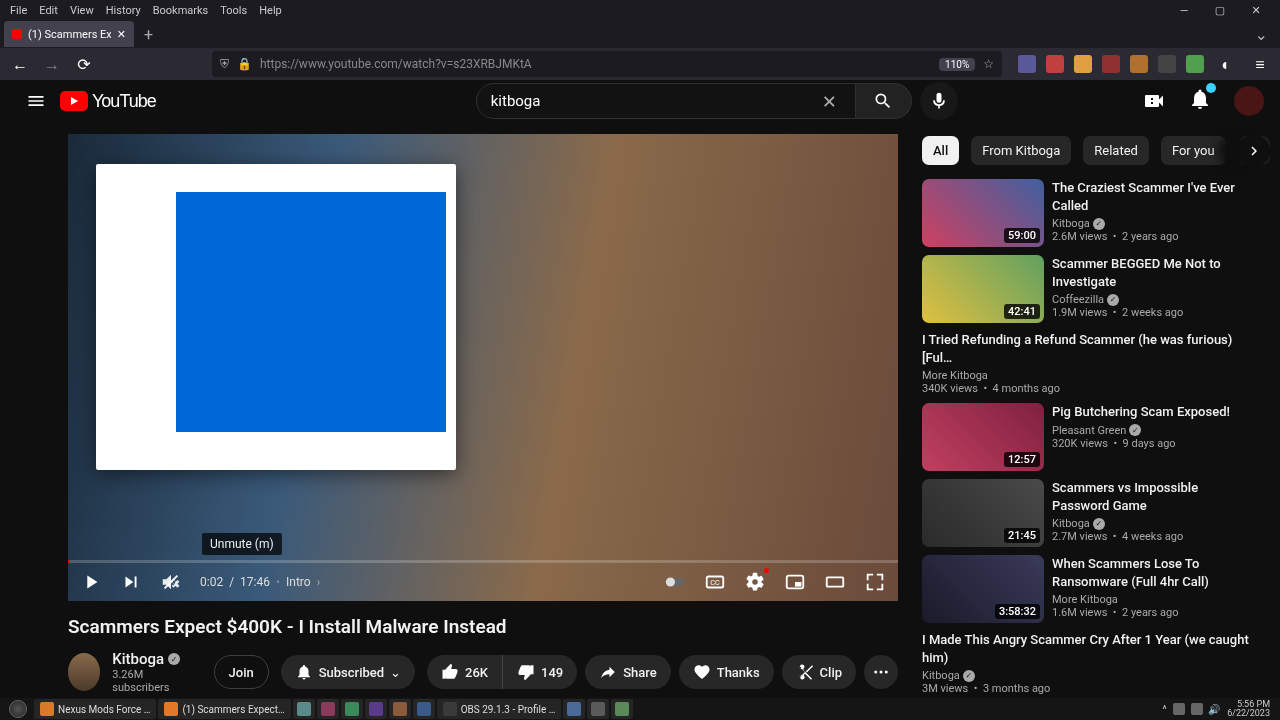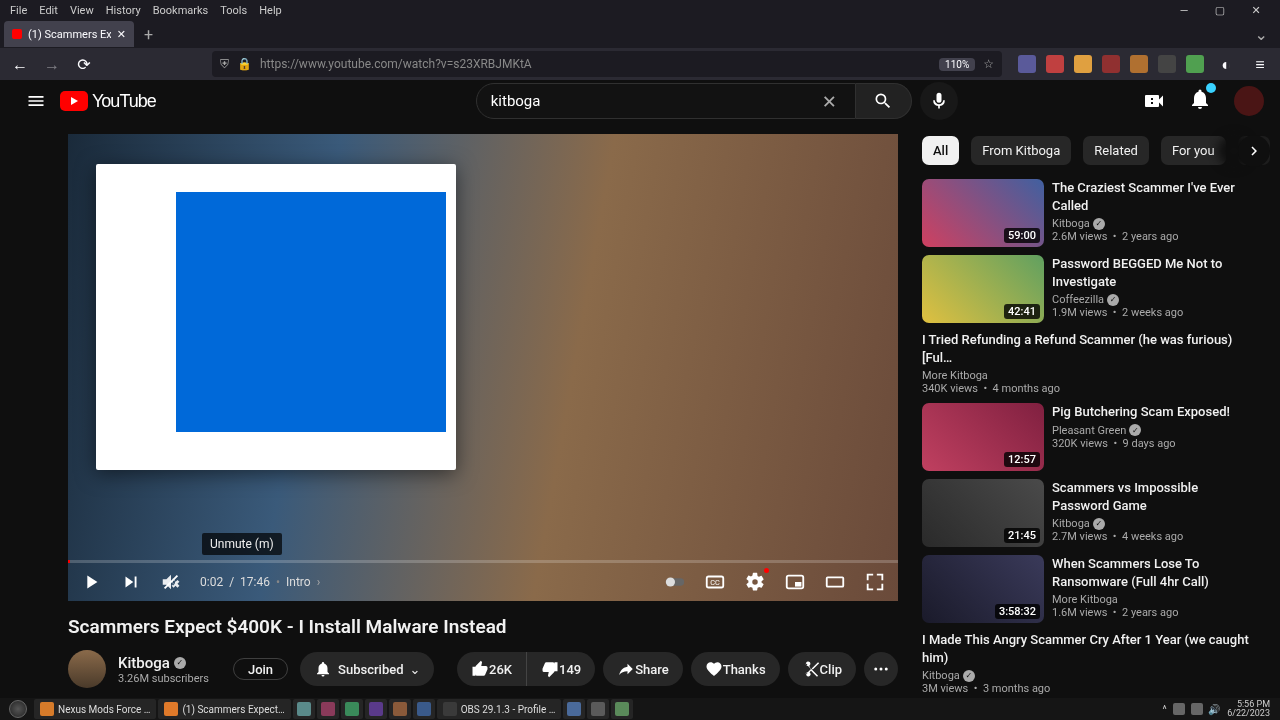--- a/index.html
+++ b/index.html
@@ -60,24 +60,24 @@
 .yt-time { font-size: 12px; color: #ddd; display: flex; align-items: center; gap: 6px; }
 .yt-ctl-right { margin-left: auto; display: flex; align-items: center; gap: 18px; }
 .yt-tooltip { position: absolute; bottom: 46px; left: 134px; background: rgba(0,0,0,0.7); color: #eee; font-size: 12px; padding: 4px 8px; border-radius: 2px; }
 
 .yt-videotitle { font-size: 19px; font-weight: 600; margin-top: 14px; color: #f1f1f1; }
 .yt-meta { display: flex; align-items: center; margin-top: 12px; gap: 12px; }
 .yt-chavatar { width: 38px; height: 38px; border-radius: 50%; background: linear-gradient(#8a6a4a, #4a3a2a); }
 .yt-chinfo { display: flex; flex-direction: column; }
 .yt-chname { font-size: 15px; font-weight: 500; display: flex; align-items: center; gap: 4px; }
 .yt-chsubs { font-size: 11px; color: #aaa; }
-.yt-joinbtn { background: transparent; border: 1px solid #3f3f3f; color: #f1f1f1; height: 22px; padding: 0 14px; border-radius: 17px; font-size: 13px; font-weight: 500; margin-left: 12px; }
+.yt-joinbtn { background: transparent; border: 1px solid #3f3f3f; color: #f1f1f1; height: 34px; padding: 0 14px; border-radius: 17px; font-size: 13px; font-weight: 500; margin-left: 12px; }
 .yt-subbtn { background: #272727; color: #f1f1f1; height: 34px; padding: 0 14px; border-radius: 17px; font-size: 13px; font-weight: 500; display: flex; align-items: center; gap: 6px; }
 .yt-actions { margin-left: auto; display: flex; align-items: center; gap: 8px; }
-.yt-pill { background: #272727; height: 34px; border-radius: 17px; display: flex; align-items: center; padding: 0 14px; font-size: 13px; font-weight: 500; }
+.yt-pill { background: #272727; height: 34px; border-radius: 17px; display: flex; align-items: center; padding: 0 14px; gap: 6px; font-size: 13px; font-weight: 500; }
 .yt-likepill { display: flex; }
 .yt-likepill .like { border-radius: 17px 0 0 17px; border-right: 1px solid #444; }
 .yt-likepill .dislike { border-radius: 0 17px 17px 0; }
 .yt-morebtn { width: 34px; height: 34px; background: #272727; border-radius: 50%; display: flex; align-items: center; justify-content: center; }
 
 
 .yt-secondary { width: 400px; padding-top: 2px; }
 .yt-chips { display: flex; gap: 12px; align-items: center; margin-bottom: 14px; position: relative; }
 .yt-chip { background: #272727; padding: 7px 11px; border-radius: 7px; font-size: 13px; white-space: nowrap; }
 .yt-chip.active { background: #f1f1f1; color: #0f0f0f; font-weight: 500; }
@@ -361,21 +361,21 @@
       <div class="yt-rectitle">The Craziest Scammer I've Ever Called</div>
       <div class="yt-rech">Kitboga <span class="yt-verified">✓</span></div>
       <div class="yt-recstats">2.6M views &nbsp;•&nbsp; 2 years ago</div>
     </div>
         </div>
         <div class="yt-recitem">
     <div class="yt-recthumb thumbgrad2">
       <div class="yt-recdur">42:41</div>
     </div>
     <div class="yt-recinfo">
-      <div class="yt-rectitle">Password BEGGED Me Not to Investigate</div>
+      <div class="yt-rectitle">Scammer BEGGED Me Not to Investigate</div>
       <div class="yt-rech">Coffeezilla <span class="yt-verified">✓</span></div>
       <div class="yt-recstats">1.9M views &nbsp;•&nbsp; 2 weeks ago</div>
     </div>
         </div>
         <div class="yt-recitem">
     <div class="yt-recinfo">
       <div class="yt-rectitle">I Tried Refunding a Refund Scammer (he was furious) [Ful…</div>
       <div class="yt-rech">More Kitboga</div>
       <div class="yt-recstats">340K views &nbsp;•&nbsp; 4 months ago</div>
     </div>

